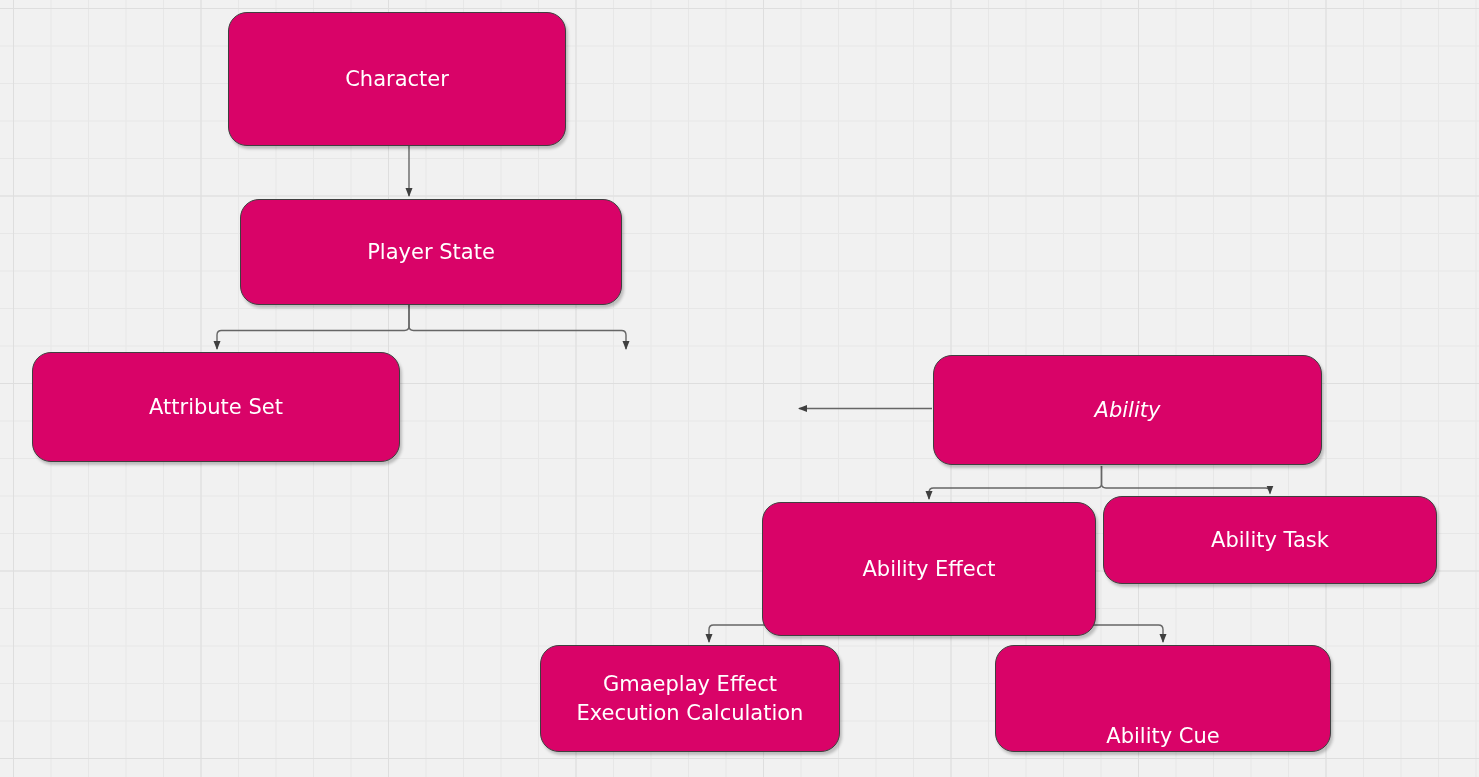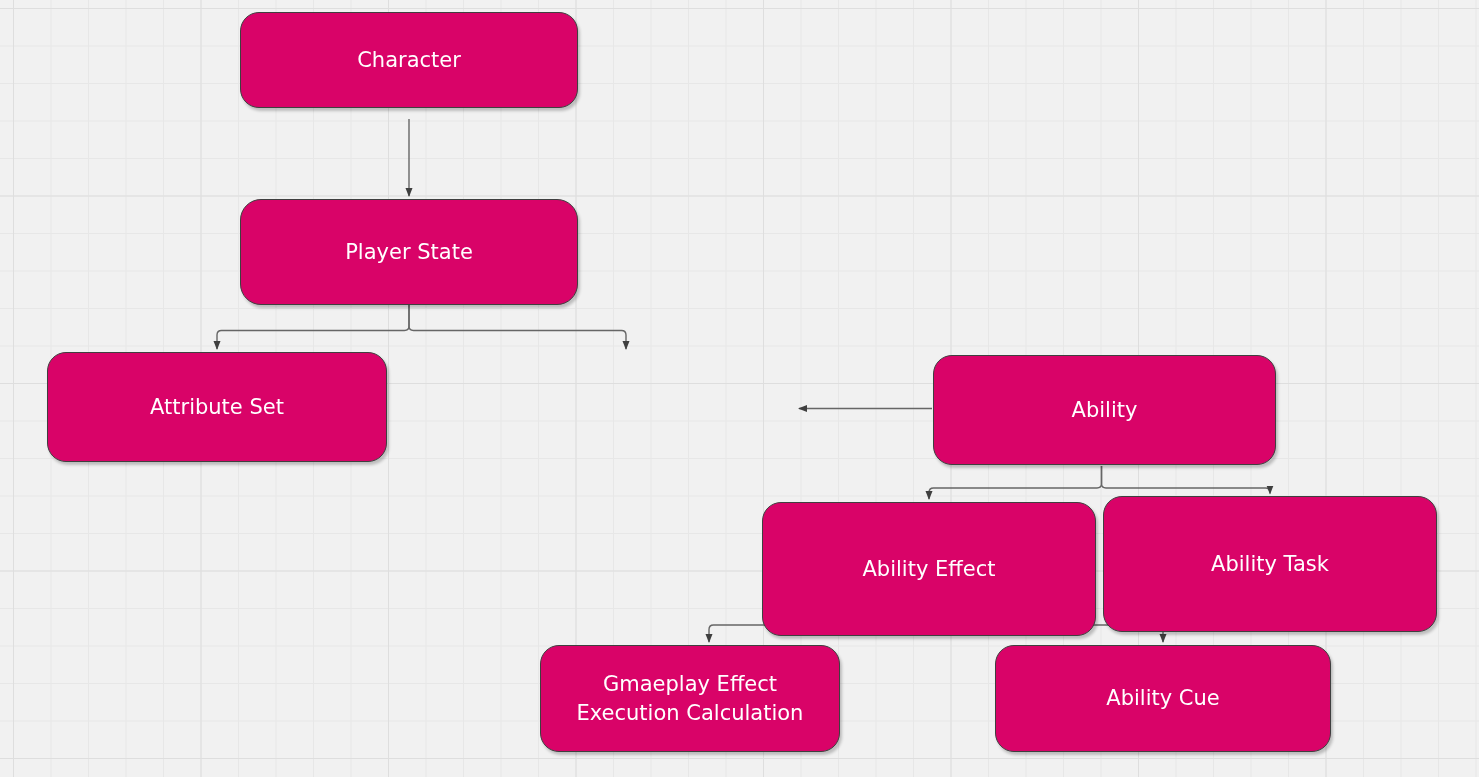--- a/index.html
+++ b/index.html
@@ -36,29 +36,29 @@
     position:absolute;display:flex;align-items:center;justify-content:center;
     background:var(--node-fill);
     border:1.6px solid var(--node-border);
     border-radius:19px;
     color:var(--node-text);
     font-size:21px;line-height:29px;text-align:center;
     padding:0 18px;box-sizing:border-box;
     box-shadow:2px 3px 3px rgba(0,0,0,0.22);
     cursor:default;
   }
-  .n-character{left:240px;top:12px;width:338px;height:96px;}
-  .n-player-state{left:240px;top:199px;width:338px;height:106px;border-radius:21px;}
-  .n-attribute-set{left:47px;top:352px;width:340px;height:110px;}
+  .n-character{left:228px;top:12px;width:338px;height:134px;}
+  .n-player-state{left:240px;top:199px;width:382px;height:106px;}
+  .n-attribute-set{left:32px;top:352px;width:368px;height:110px;}
   .n-ability-system-component{left:458px;top:352px;width:337px;height:110px;}
-  .n-ability{left:933px;top:355px;width:343px;height:110px;}
+  .n-ability{left:933px;top:355px;width:389px;height:110px;font-style:italic;}
   .n-ability-effect{left:762px;top:502px;width:334px;height:134px;}
-  .n-ability-task{left:1103px;top:496px;width:334px;height:136px;}
+  .n-ability-task{left:1103px;top:496px;width:334px;height:88px;}
   .n-gameplay-effect-execution-calculation{left:540px;top:645px;width:300px;height:107px;}
-  .n-ability-cue{left:995px;top:645px;width:336px;height:107px;}
+  .n-ability-cue{left:995px;top:645px;width:336px;height:107px;align-items:flex-end;}
 </style>
 </head>
 <body>
 
 <div class="canvas">
 
   <svg class="edges" viewBox="0 0 1479 777" xmlns="http://www.w3.org/2000/svg">
     <defs>
       <marker id="arrow" markerUnits="userSpaceOnUse" markerWidth="10" markerHeight="8" refX="8" refY="3.5" orient="auto">
         <path d="M0,0 L9,3.5 L0,7 Z" fill="var(--arrow-color)"></path>

